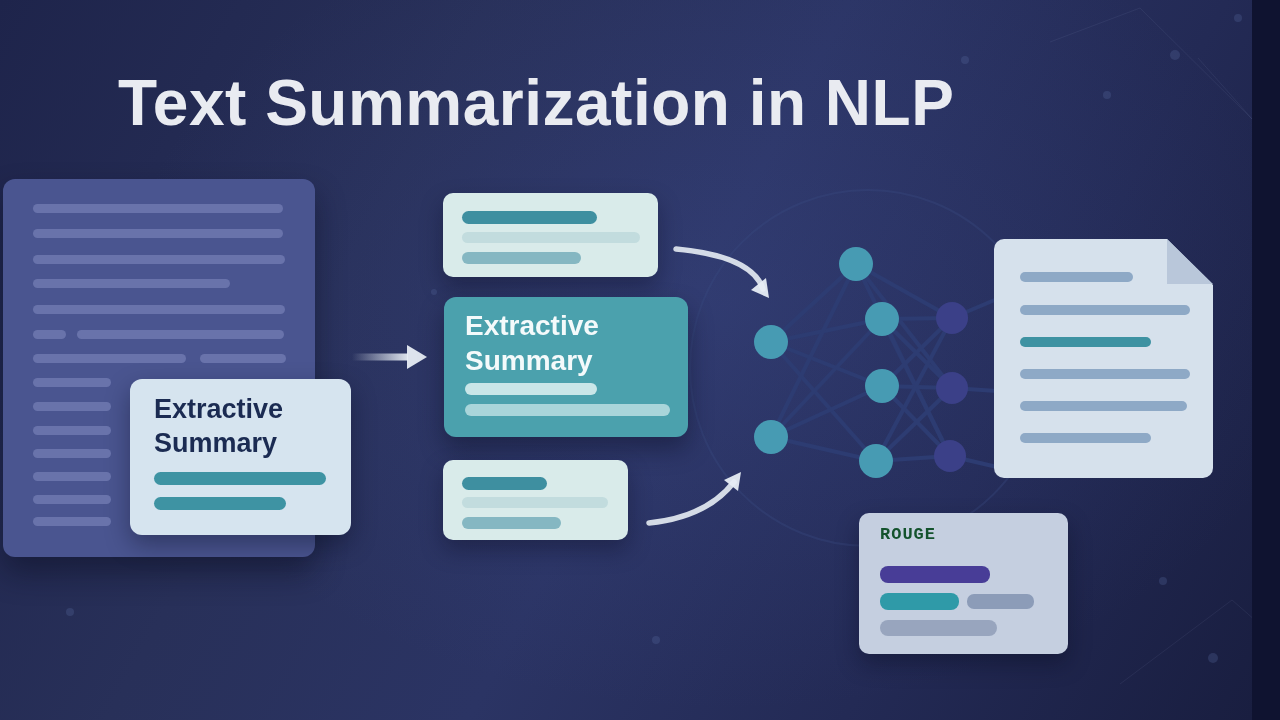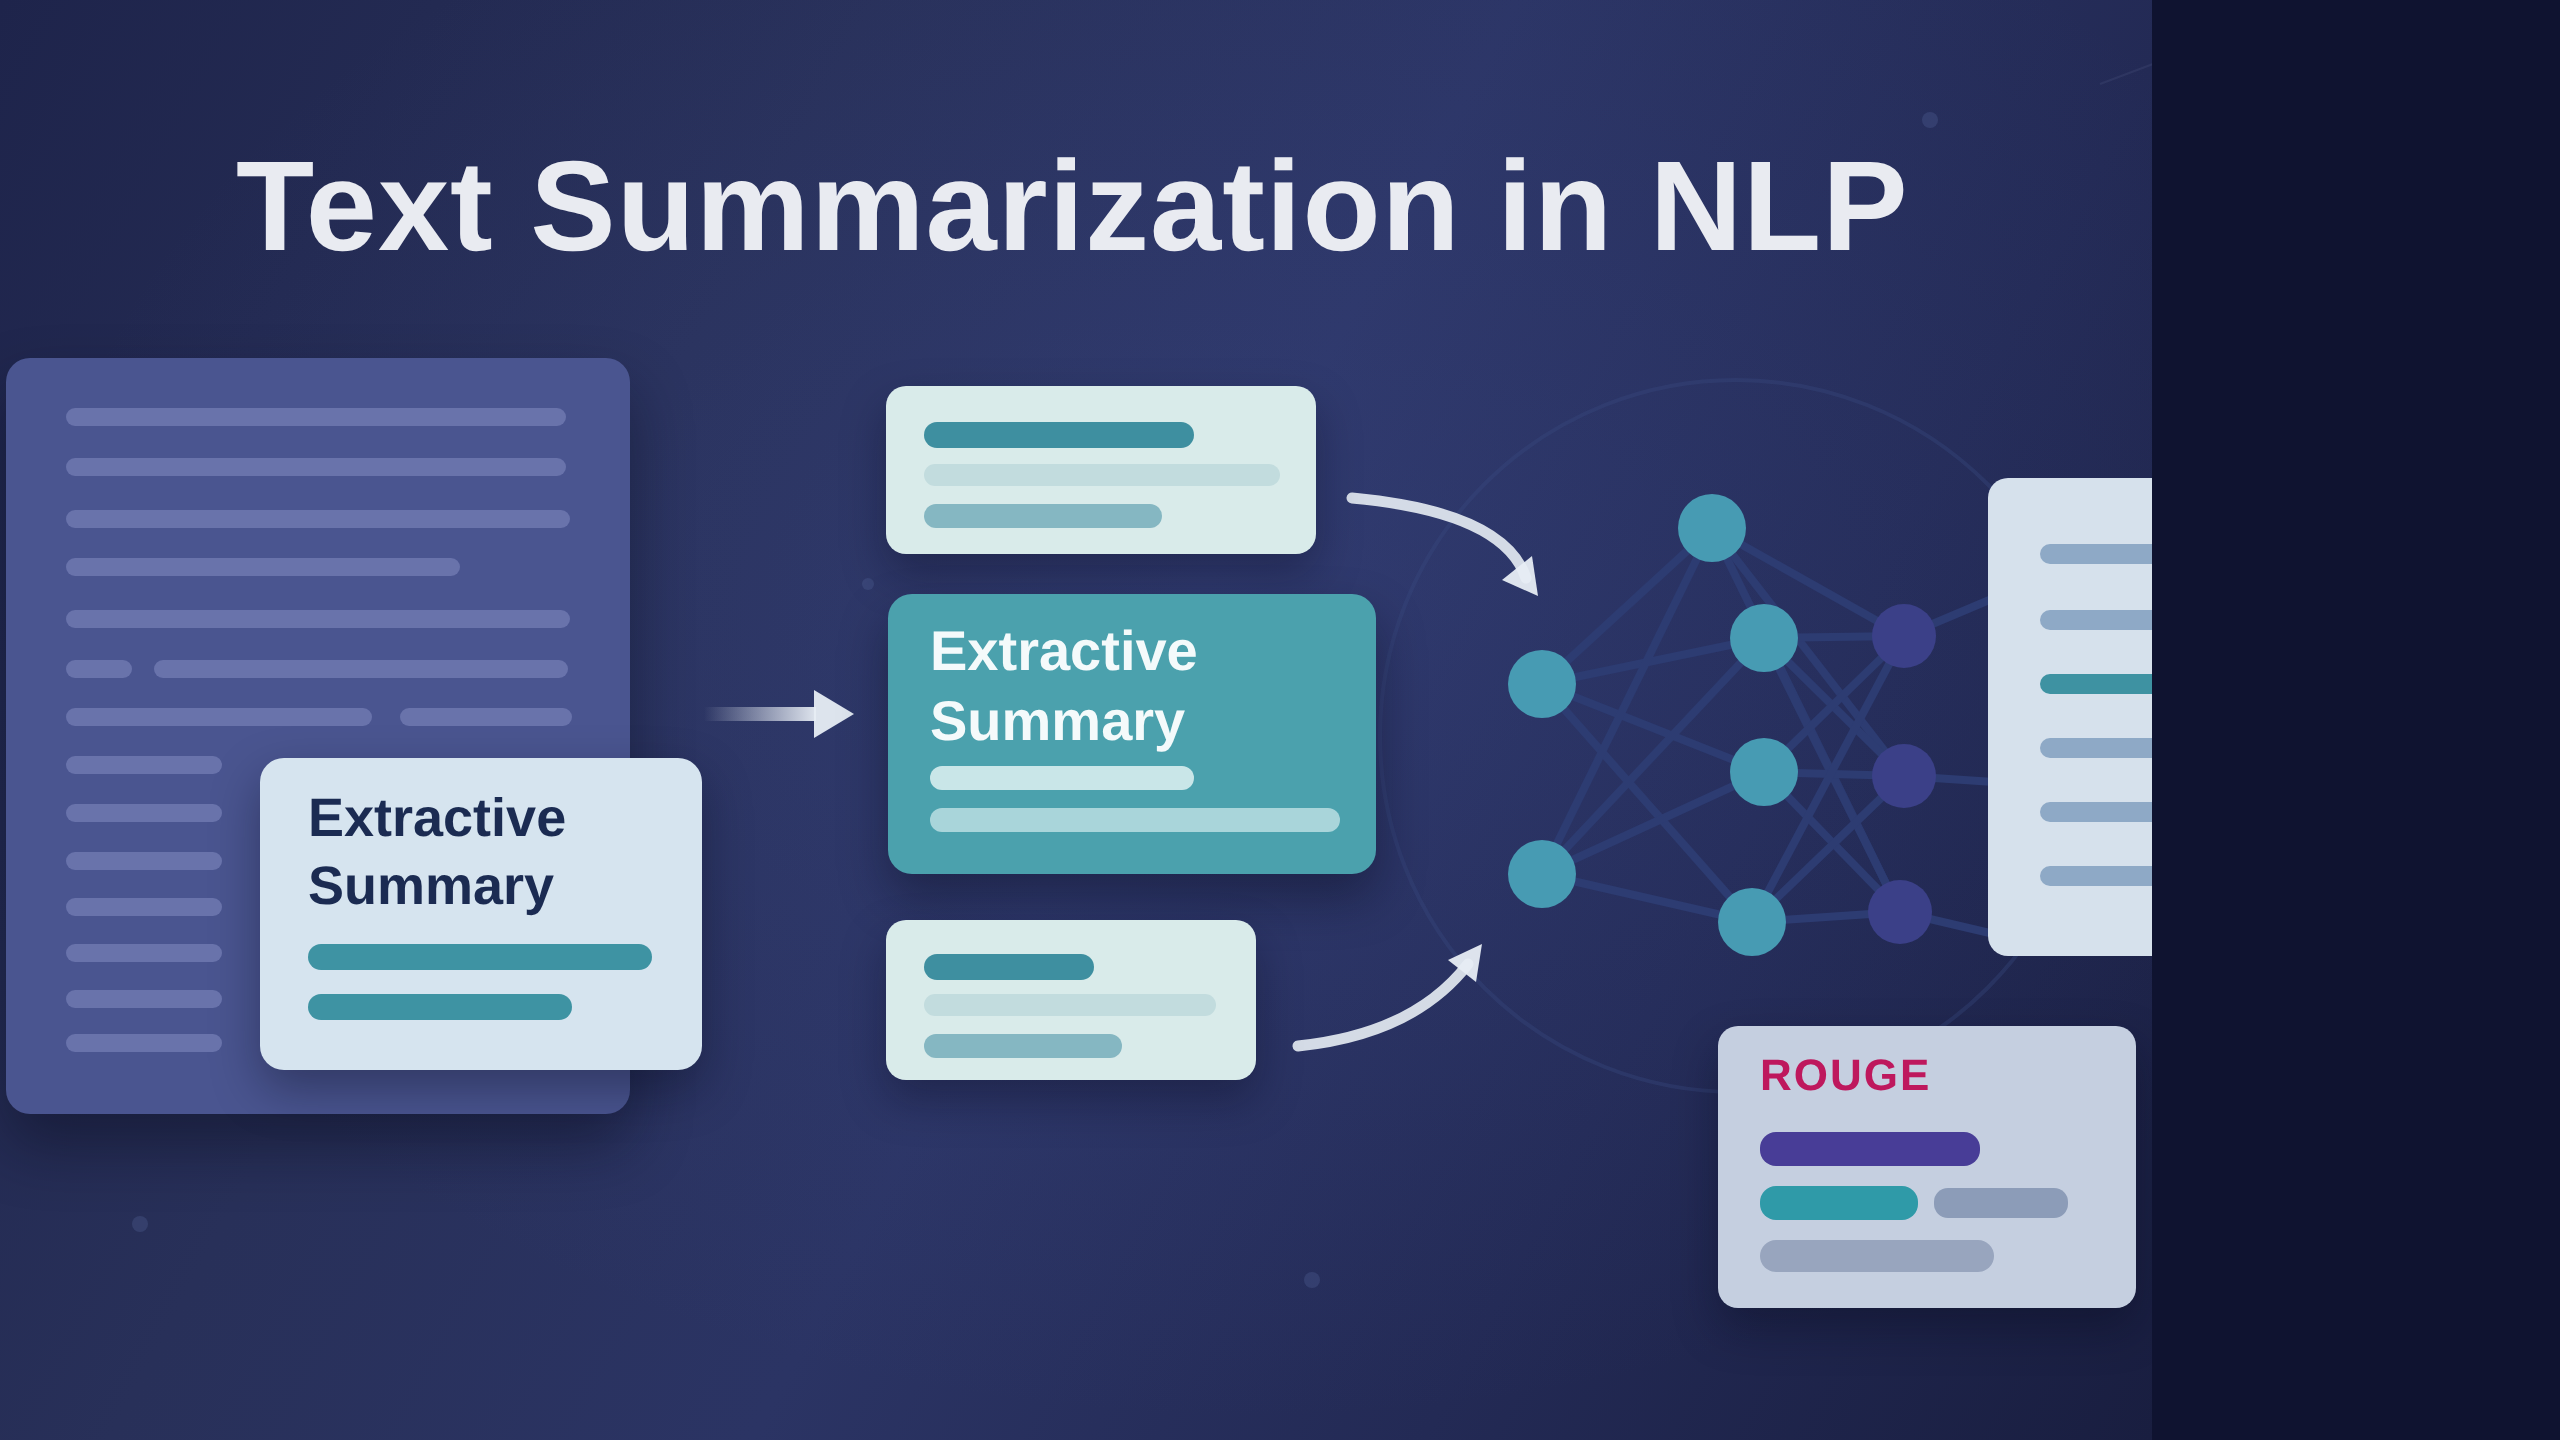--- a/index.html
+++ b/index.html
@@ -1,17 +1,17 @@
 <!DOCTYPE html>
 <html><head>
 <meta charset="utf-8">
 <style>
   html,body{margin:0;padding:0;background:#0f1330;}
   .stage{
-    position:relative;width:1076px;height:720px;overflow:hidden;
+    position:relative;width:1252px;height:720px;overflow:hidden;
     font-family:"Liberation Sans",sans-serif;
     background:
       radial-gradient(ellipse 920px 620px at 58% 42%, rgba(74,92,168,.20), rgba(0,0,0,0) 66%),
       linear-gradient(118deg,#1e244b 0%,#283059 30%,#2b3464 52%,#232a55 75%,#191e40 100%);
   }
   .title{
     position:absolute;left:118px;top:66px;z-index:6;
     font-size:64px;font-weight:700;letter-spacing:.5px;color:#e9ebf1;
   }
   .card{position:absolute;z-index:4;}
@@ -45,21 +45,21 @@
   .page-fold{
     position:absolute;left:1167px;top:239px;width:46px;height:45px;z-index:4;
     background:#b9c7da;clip-path:polygon(0 0, 100% 100%, 0 100%);
   }
   .rouge-card{
     left:859px;top:513px;width:209px;height:141px;background:#c5cfe0;border-radius:10px;
     box-shadow:0 10px 22px rgba(8,10,28,.38);
   }
   .rouge-card .card-label{
     position:absolute;left:21px;top:12px;
-    font-size:22px;font-weight:700;letter-spacing:1px;color:#be185d;
+    font-size:17px;font-weight:700;letter-spacing:1px;color:#14532d;font-family:Liberation Mono, monospace;
   }
   .bar{position:absolute;z-index:5;}
   .overlay{position:absolute;left:0;top:0;z-index:2;}
 </style>
 </head>
 <body>
 
 <div class="stage">
 
   <svg class="overlay" width="1280" height="720">

